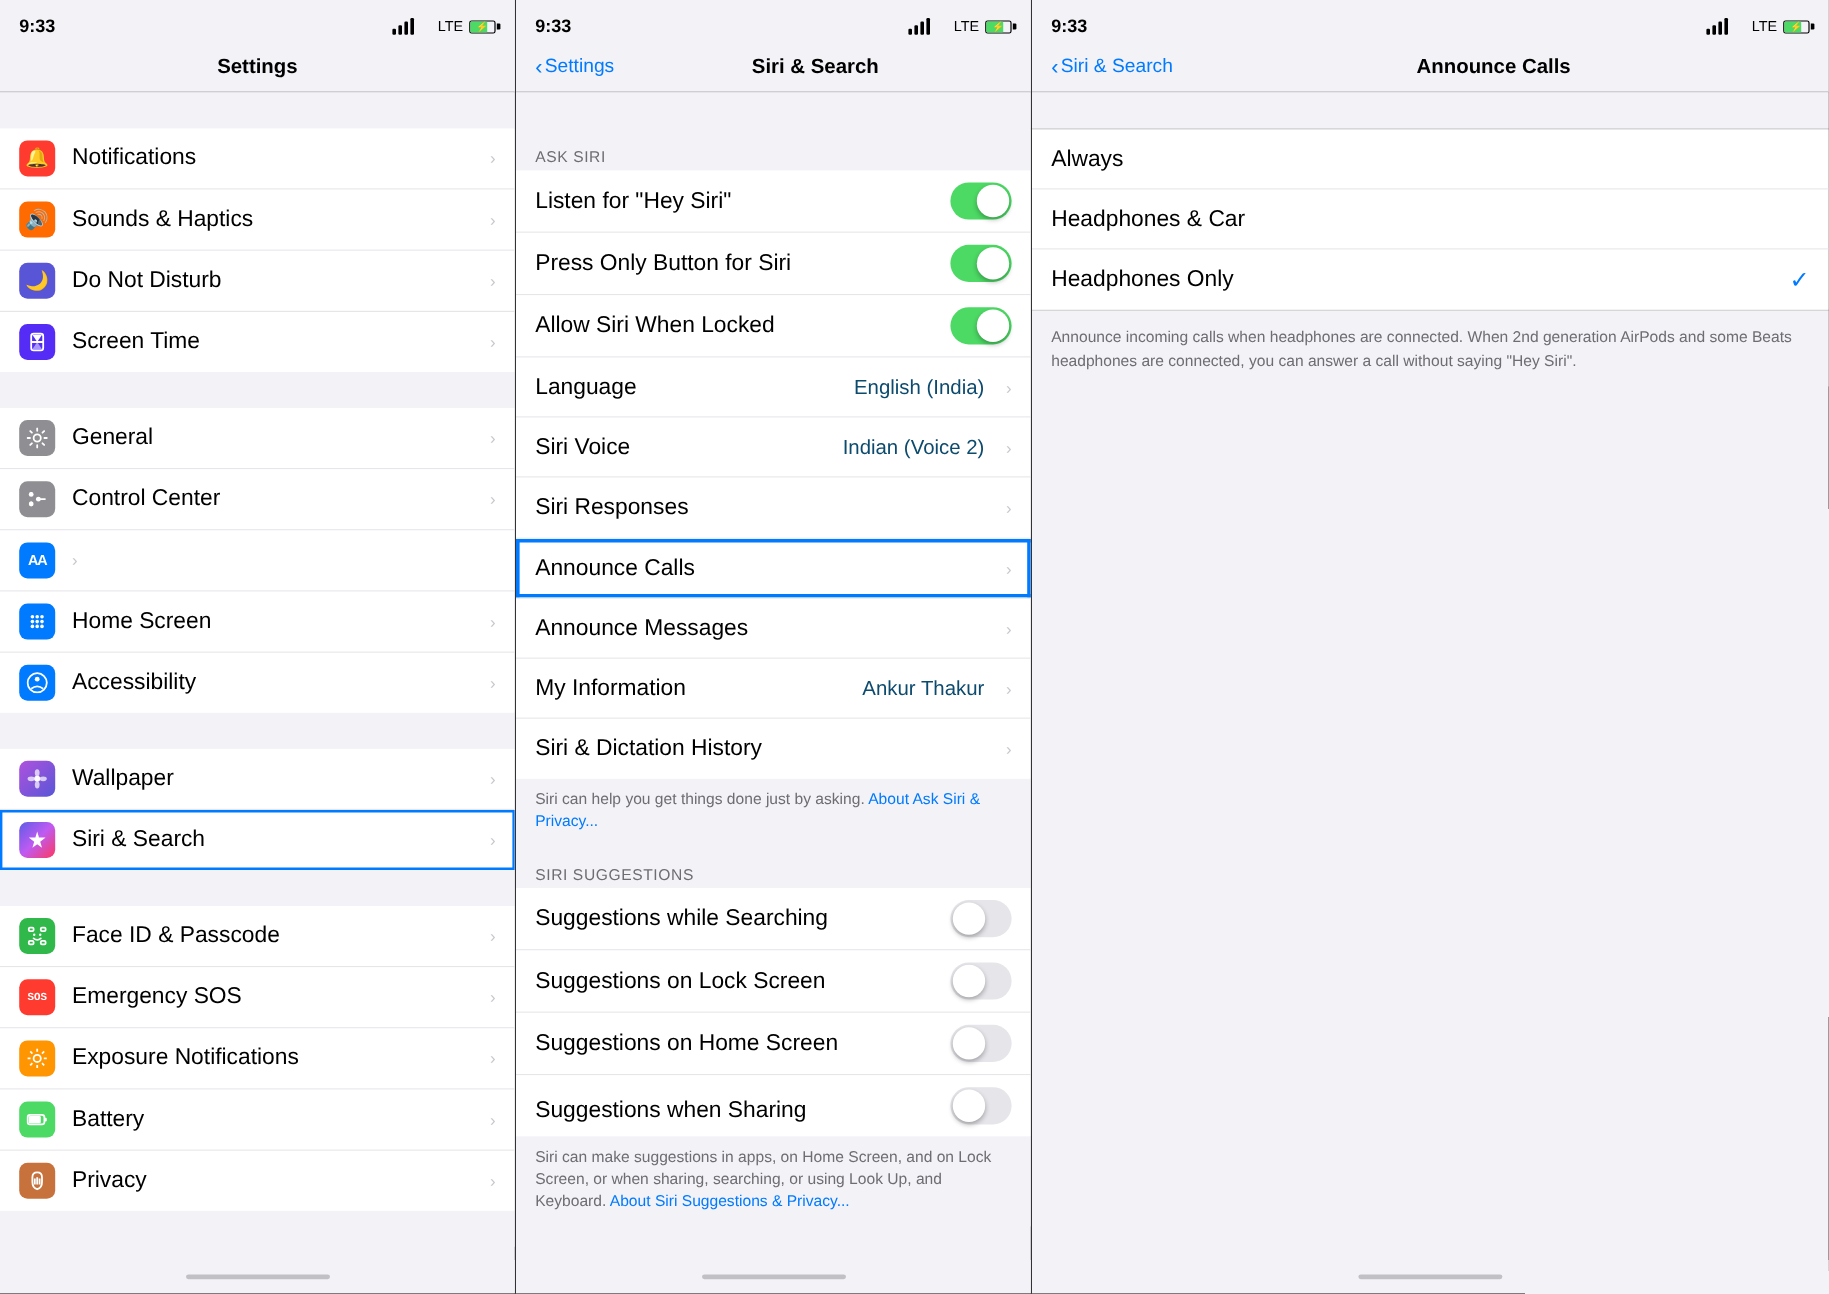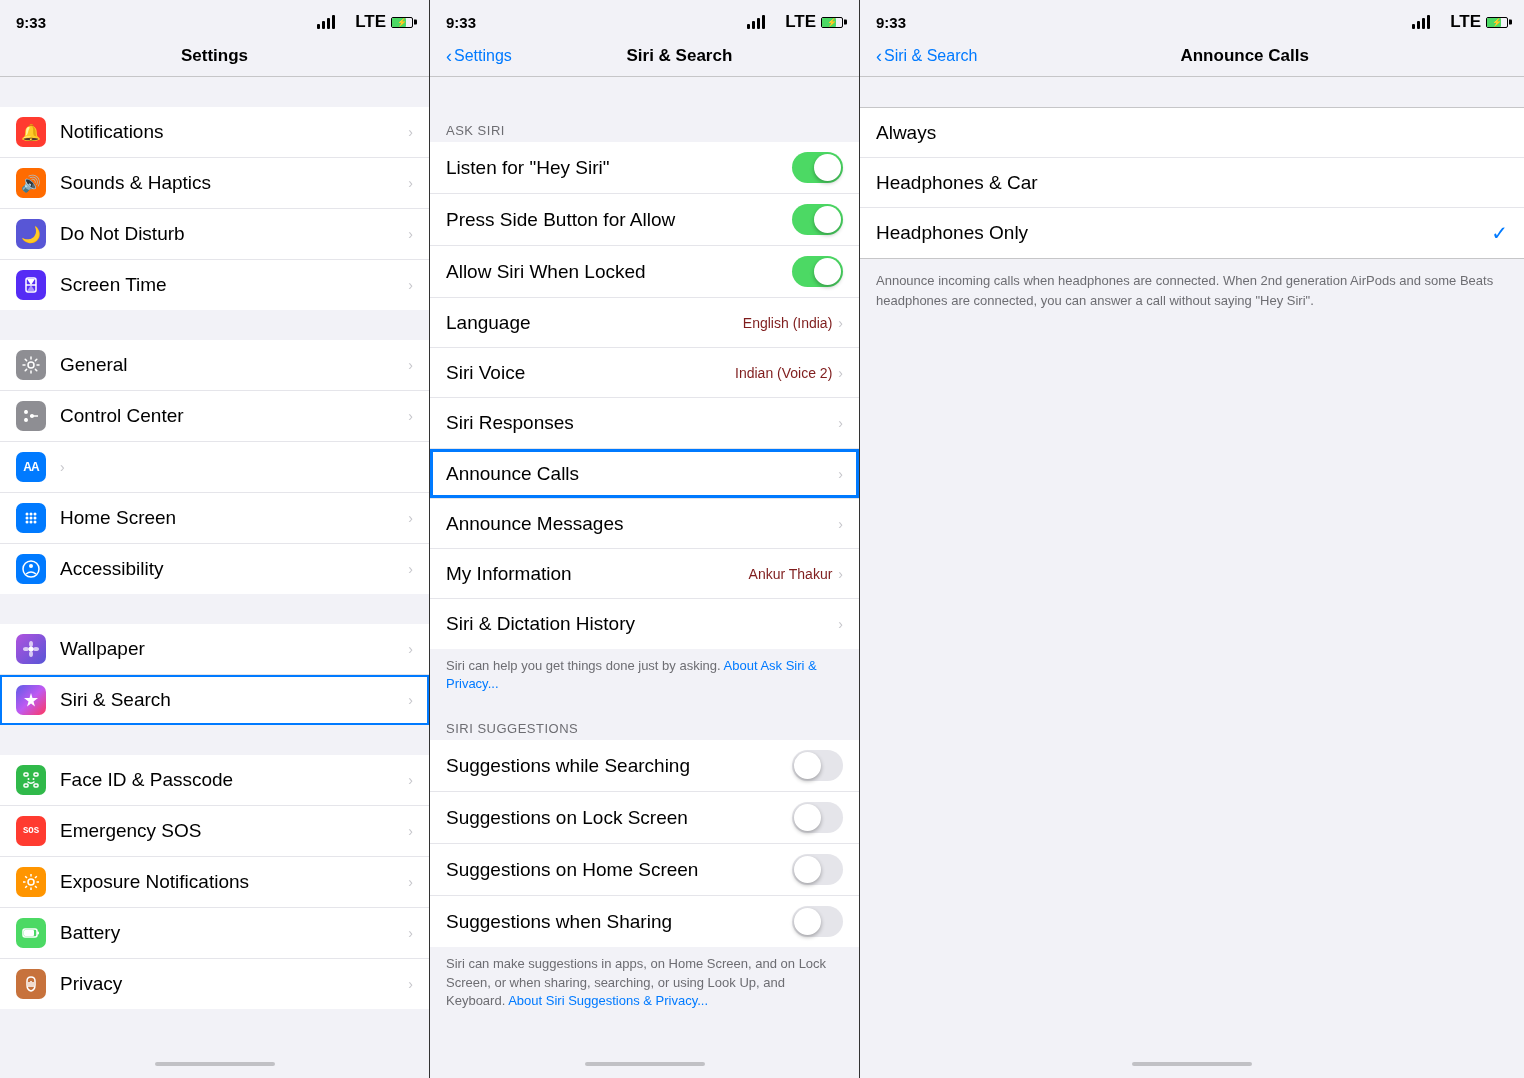--- a/index.html
+++ b/index.html
@@ -32,21 +32,21 @@
       font-size: 15px;
       font-weight: 600;
       min-height: 40px;
     }
     .status-bar.gray-bg { background: #f2f2f7; }
 
     .status-time { font-size: 15px; font-weight: 700; }
     .status-right { display: flex; align-items: center; gap: 5px; }
     .signal-bars { display: flex; align-items: flex-end; gap: 2px; }
     .signal-bar { background: #000; border-radius: 1px; }
-    .lte-text { font-size: 17px; font-weight: 700; margin-left: 15px; }
+    .lte-text { font-size: 12px; font-weight: 400; margin-left: 15px; }
     .battery-icon {
       width: 22px; height: 11px; border: 1.5px solid #000; border-radius: 2px;
       position: relative; display: flex; align-items: center;
     }
     .battery-icon::after {
       content: ''; position: absolute; right: -5px; top: 50%;
       transform: translateY(-50%); width: 3px; height: 5px;
       background: #000; border-radius: 0 1px 1px 0;
     }
     .battery-fill {
@@ -113,21 +113,21 @@
     }
     .settings-item:last-child { border-bottom: none; }
     .settings-item.highlighted { background: #fff; box-shadow: inset 0 0 0 2px #007aff; z-index: 1; }
 
     .item-icon {
       width: 30px; height: 30px; border-radius: 7px;
       display: flex; align-items: center; justify-content: center;
       margin-right: 14px; flex-shrink: 0; font-size: 16px; color: #fff;
     }
     .item-label { flex: 1; font-size: 19px; color: #000; }
-    .item-value { font-size: 14px; color: #7f1d1d; margin-right: 6px; }
+    .item-value { font-size: 17px; color: #0c4a6e; margin-right: 18px; }
     .item-chevron { color: #c7c7cc; font-size: 14px; }
 
     
     .toggle {
       width: 51px; height: 31px; border-radius: 15.5px;
       position: relative; flex-shrink: 0;
     }
     .toggle.on { background: #4cd964; }
     .toggle.off { background: #e5e5ea; }
     .toggle-thumb {
@@ -455,21 +455,21 @@
     <div class="settings-group">
 
       <div class="settings-item">
         <span class="item-label">Listen for "Hey Siri"</span>
         <div class="toggle on">
           <div class="toggle-thumb"></div>
         </div>
       </div>
 
       <div class="settings-item">
-        <span class="item-label">Press Side Button for Allow</span>
+        <span class="item-label">Press Only Button for Siri</span>
         <div class="toggle on">
           <div class="toggle-thumb"></div>
         </div>
       </div>
 
       <div class="settings-item">
         <span class="item-label">Allow Siri When Locked</span>
         <div class="toggle on">
           <div class="toggle-thumb"></div>
         </div>
@@ -539,21 +539,21 @@
         </div>
       </div>
 
       <div class="settings-item">
         <span class="item-label">Suggestions on Home Screen</span>
         <div class="toggle off">
           <div class="toggle-thumb"></div>
         </div>
       </div>
 
-      <div class="settings-item" style="border-bottom:none;">
+      <div class="settings-item" style="border-bottom:none;align-items:flex-end;">
         <span class="item-label">Suggestions when Sharing</span>
         <div class="toggle off">
           <div class="toggle-thumb"></div>
         </div>
       </div>
     </div>
 
     <div class="info-text">
       Siri can make suggestions in apps, on Home Screen, and on Lock Screen, or when sharing, searching, or using Look Up, and Keyboard. <a>About Siri Suggestions &amp; Privacy...</a>
     </div>

